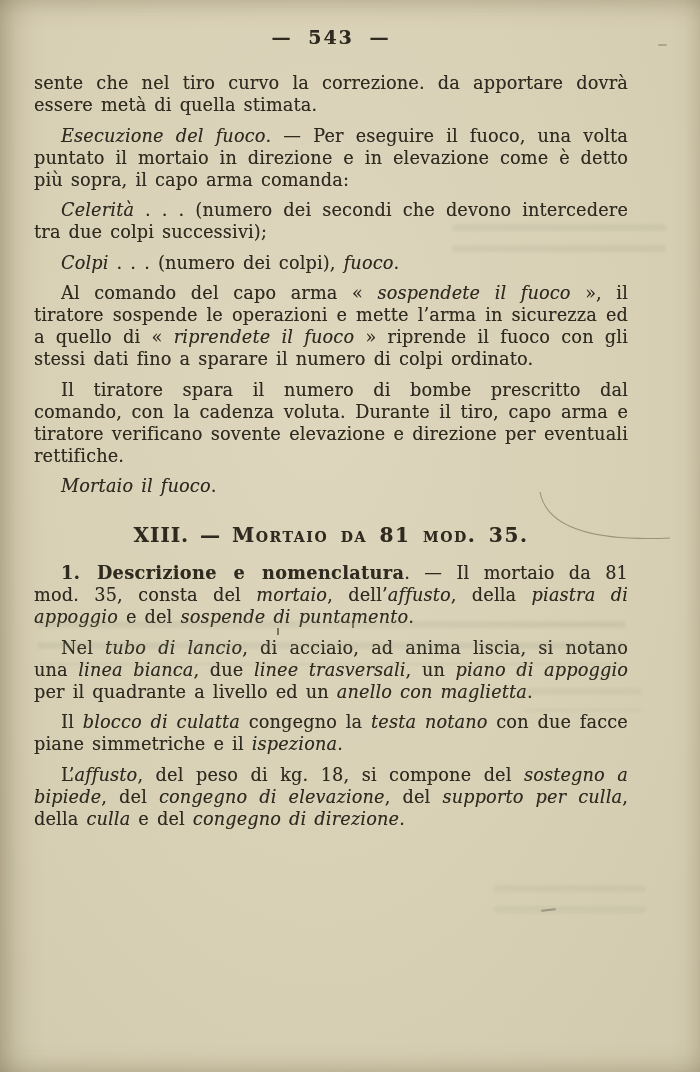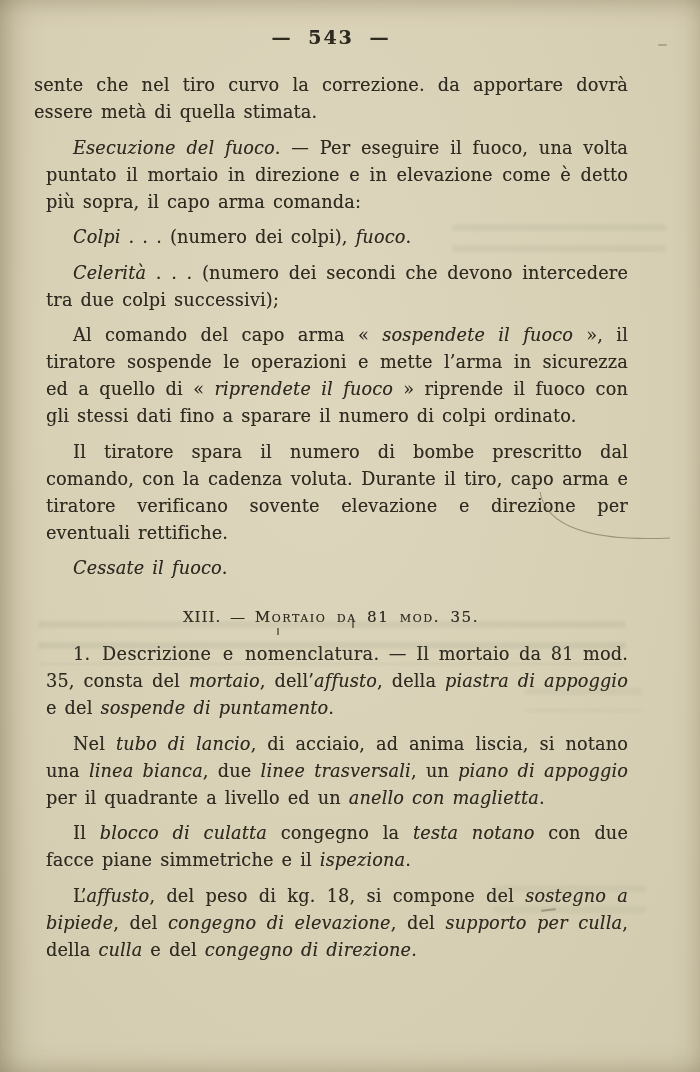--- a/index.html
+++ b/index.html
@@ -29,34 +29,34 @@
     font-size: 19px;
     font-weight: bold;
     letter-spacing: 2px;
     word-spacing: 7px;
     margin: 0 0 24px 0;
     text-shadow: 0.2px 0.2px 0.4px rgba(46,42,32,.55);
   }
   .para {
     margin: 8.5px 0 0 0;
     font-size: 17.6px;
-    line-height: 27px;
+    line-height: 22px;
     text-align: justify;
     word-spacing: 2.2px;
     letter-spacing: 0.2px;
     text-shadow: 0.2px 0.2px 0.4px rgba(46,42,32,.45);
   }
-  .para.indent { text-indent: 27px; margin-left: 12px; }
+  .para.indent { text-indent: 27px; }
   .it { font-style: italic; }
-  .bd { font-weight: normal; letter-spacing: 0.4px; word-spacing: 4px; }
+  .bd { font-weight: bold; letter-spacing: 0.4px; word-spacing: 4px; }
   .sc { font-variant: small-caps; letter-spacing: 1.6px; word-spacing: 4px; }
   .section-heading {
     margin: 26px 0 15px 0;
-    font-size: 15px;
-    font-weight: normal;
+    font-size: 20px;
+    font-weight: bold;
     text-align: center;
     letter-spacing: 1px;
     word-spacing: 3px;
     text-shadow: 0.2px 0.2px 0.4px rgba(46,42,32,.5);
   }
   
   .ghost {
     position: absolute;
     background: repeating-linear-gradient(180deg,
       rgba(131, 142, 115, 0.32) 0px, rgba(131, 142, 115, 0.32) 7px,
@@ -86,25 +86,25 @@
 </head>
 <body>
 
 <div class="page">
 
   <div class="text-column">
     <div class="page-header">— 543 —</div>
 
   <p class="para"><span>sente che nel tiro curvo la correzione. da apportare dovrà essere metà di quella stimata.</span></p>
       <p class="para indent"><span class="it">Esecuzione del fuoco</span><span>. — Per eseguire il fuoco, una volta puntato il mortaio in direzione e in elevazione come è detto più sopra, il capo arma comanda:</span></p>
+      <p class="para indent"><span class="it">Celerità</span><span> . . . (numero dei secondi che devono intercedere tra due colpi successivi);</span></p>
       <p class="para indent"><span class="it">Colpi</span><span> . . . (numero dei colpi), </span><span class="it">fuoco</span><span>.</span></p>
-      <p class="para indent"><span class="it">Celerità</span><span> . . . (numero dei secondi che devono intercedere tra due colpi successivi);</span></p>
       <p class="para indent"><span>Al comando del capo arma « </span><span class="it">sospendete il fuoco</span><span> », il tiratore sospende le operazioni e mette l’arma in sicurezza ed a quello di « </span><span class="it">riprendete il fuoco</span><span> » riprende il fuoco con gli stessi dati fino a sparare il numero di colpi ordinato.</span></p>
       <p class="para indent"><span>Il tiratore spara il numero di bombe prescritto dal comando, con la cadenza voluta. Durante il tiro, capo arma e tiratore verificano sovente elevazione e direzione per eventuali rettifiche.</span></p>
-      <p class="para indent"><span class="it">Cessate il fuoco</span><span>.</span></p>
+      <p class="para indent"><span class="it">Mortaio il fuoco</span><span>.</span></p>
       <h2 class="section-heading"><span>XIII. — </span><span class="sc">Mortaio da 81 mod. 35.</span></h2>
       <p class="para indent"><span class="bd">1. Descrizione e nomenclatura</span><span>. — Il mortaio da 81 mod. 35, consta del </span><span class="it">mortaio</span><span>, dell’</span><span class="it">affusto</span><span>, della </span><span class="it">piastra di appoggio</span><span> e del </span><span class="it">sospende di puntamento</span><span>.</span></p>
       <p class="para indent"><span>Nel </span><span class="it">tubo di lancio</span><span>, di acciaio, ad anima liscia, si notano una </span><span class="it">linea bianca</span><span>, due </span><span class="it">linee trasversali</span><span>, un </span><span class="it">piano di appoggio</span><span> per il quadrante a livello ed un </span><span class="it">anello con maglietta</span><span>.</span></p>
       <p class="para indent"><span>Il </span><span class="it">blocco di culatta</span><span> congegno la </span><span class="it">testa notano</span><span> con due facce piane simmetriche e il </span><span class="it">ispeziona</span><span>.</span></p>
       <p class="para indent"><span>L’</span><span class="it">affusto</span><span>, del peso di kg. 18, si compone del </span><span class="it">sostegno a bipiede</span><span>, del </span><span class="it">congegno di elevazione</span><span>, del </span><span class="it">supporto per culla</span><span>, della </span><span class="it">culla</span><span> e del </span><span class="it">congegno di direzione</span><span>.</span></p>
     </div>
 
   <div class="ghost ghost-1"></div>
   <div class="ghost ghost-2"></div>
   <div class="ghost ghost-3"></div>

